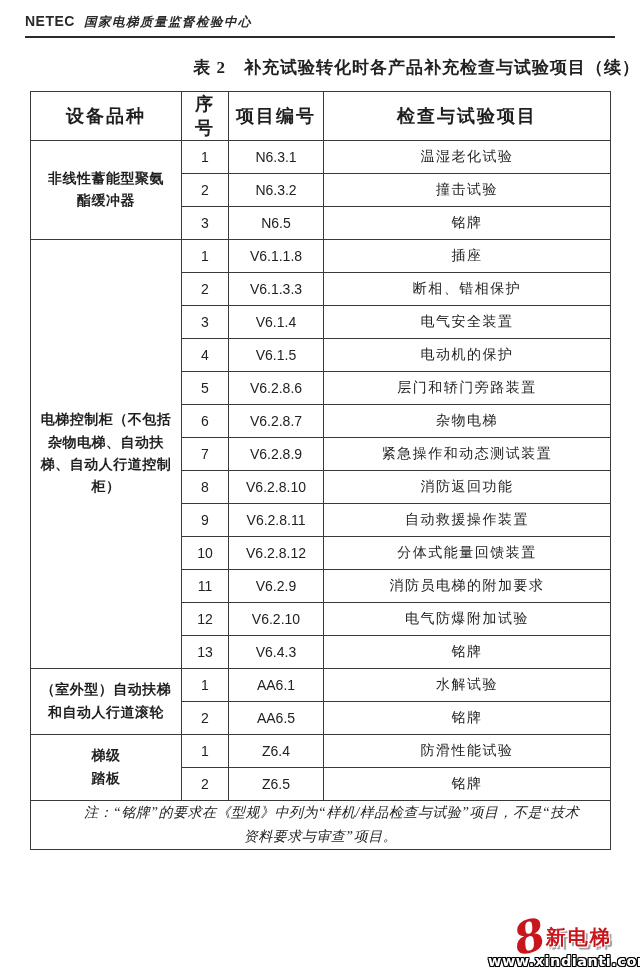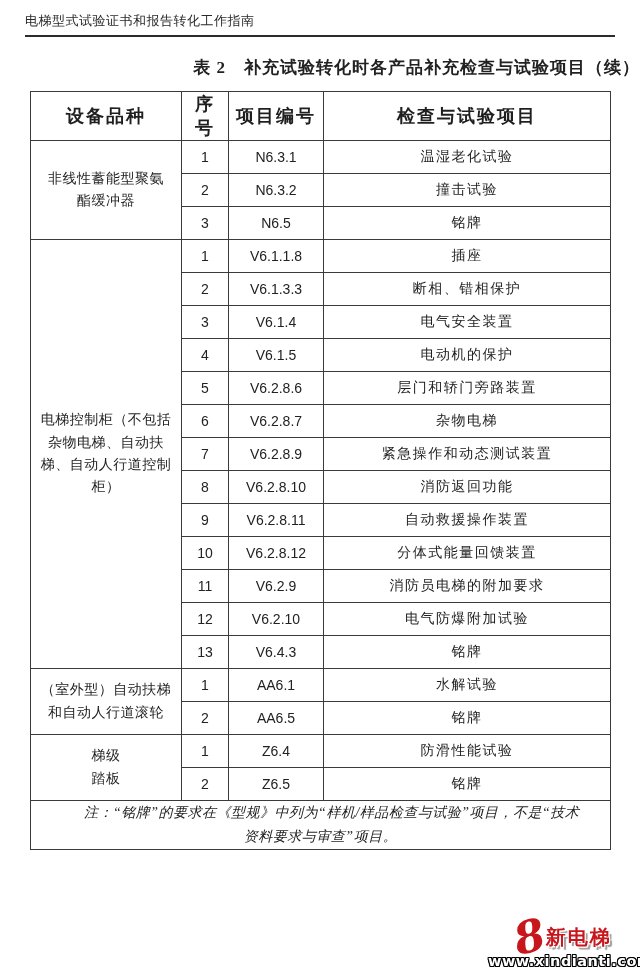--- a/index.html
+++ b/index.html
@@ -30,21 +30,21 @@
     position:absolute; top:91px; left:30px; width:580px;
     border-collapse:collapse; table-layout:fixed;
   }
   table.main th, table.main td {
     border:1px solid #3a3a3a; text-align:center; vertical-align:middle;
     overflow:hidden; padding:0 4px;
   }
   table.main th { height:36px; font-size:18px; font-weight:bold; letter-spacing:2px; }
   table.main td { height:32px; font-size:14px; }
   .no-cell, .code-cell { font-family:"Liberation Sans","DejaVu Sans",sans-serif; font-size:13.5px; color:#222; }
-  .product-cell { font-weight:normal; font-size:14.5px; white-space:pre-line; line-height:1.6; letter-spacing:0.5px;border-radius:14px; }
+  .product-cell { font-weight:bold; font-size:14.5px; white-space:pre-line; line-height:1.6; letter-spacing:0.5px;border-radius:14px; }
   .item-cell { letter-spacing:1.5px; }
   .note-cell {
     text-align:left; font-style:italic; font-size:13.5px; letter-spacing:0.5px;
     padding:7px 10px 9px 8px; line-height:1.7; text-indent:1.6em; height:auto;
   }
 
   
   .watermark { position:absolute; right:2px; bottom:6px; width:150px; text-align:center; }
   .wm-top { display:flex; align-items:center; justify-content:center; height:36px; }
   .wm-eight {
@@ -62,21 +62,23 @@
     text-shadow:-1px -1px 0 #000, 1px -1px 0 #000, -1px 1px 0 #000, 1px 1px 0 #000,
                 -1px 0 0 #000, 1px 0 0 #000, 0 -1px 0 #000, 0 1px 0 #000;
   }
 </style>
 </head>
 <body>
 
 <div class="page">
 
   <div class="header">
-    <div class="doc-title">电梯型式试验证书和报告转化工作指南</div>
+    <div>
+      <span class="brand-en">NETEC</span><span class="brand-cn">国家电梯质量监督检验中心</span>
+    </div>
   </div>
 
   <div class="table-title">表 2　补充试验转化时各产品补充检查与试验项目（续）</div>
 
   <table class="main">
     <colgroup>
       <col style="width:151px">
         <col style="width:47px">
         <col style="width:95px">
         <col style="width:287px">

